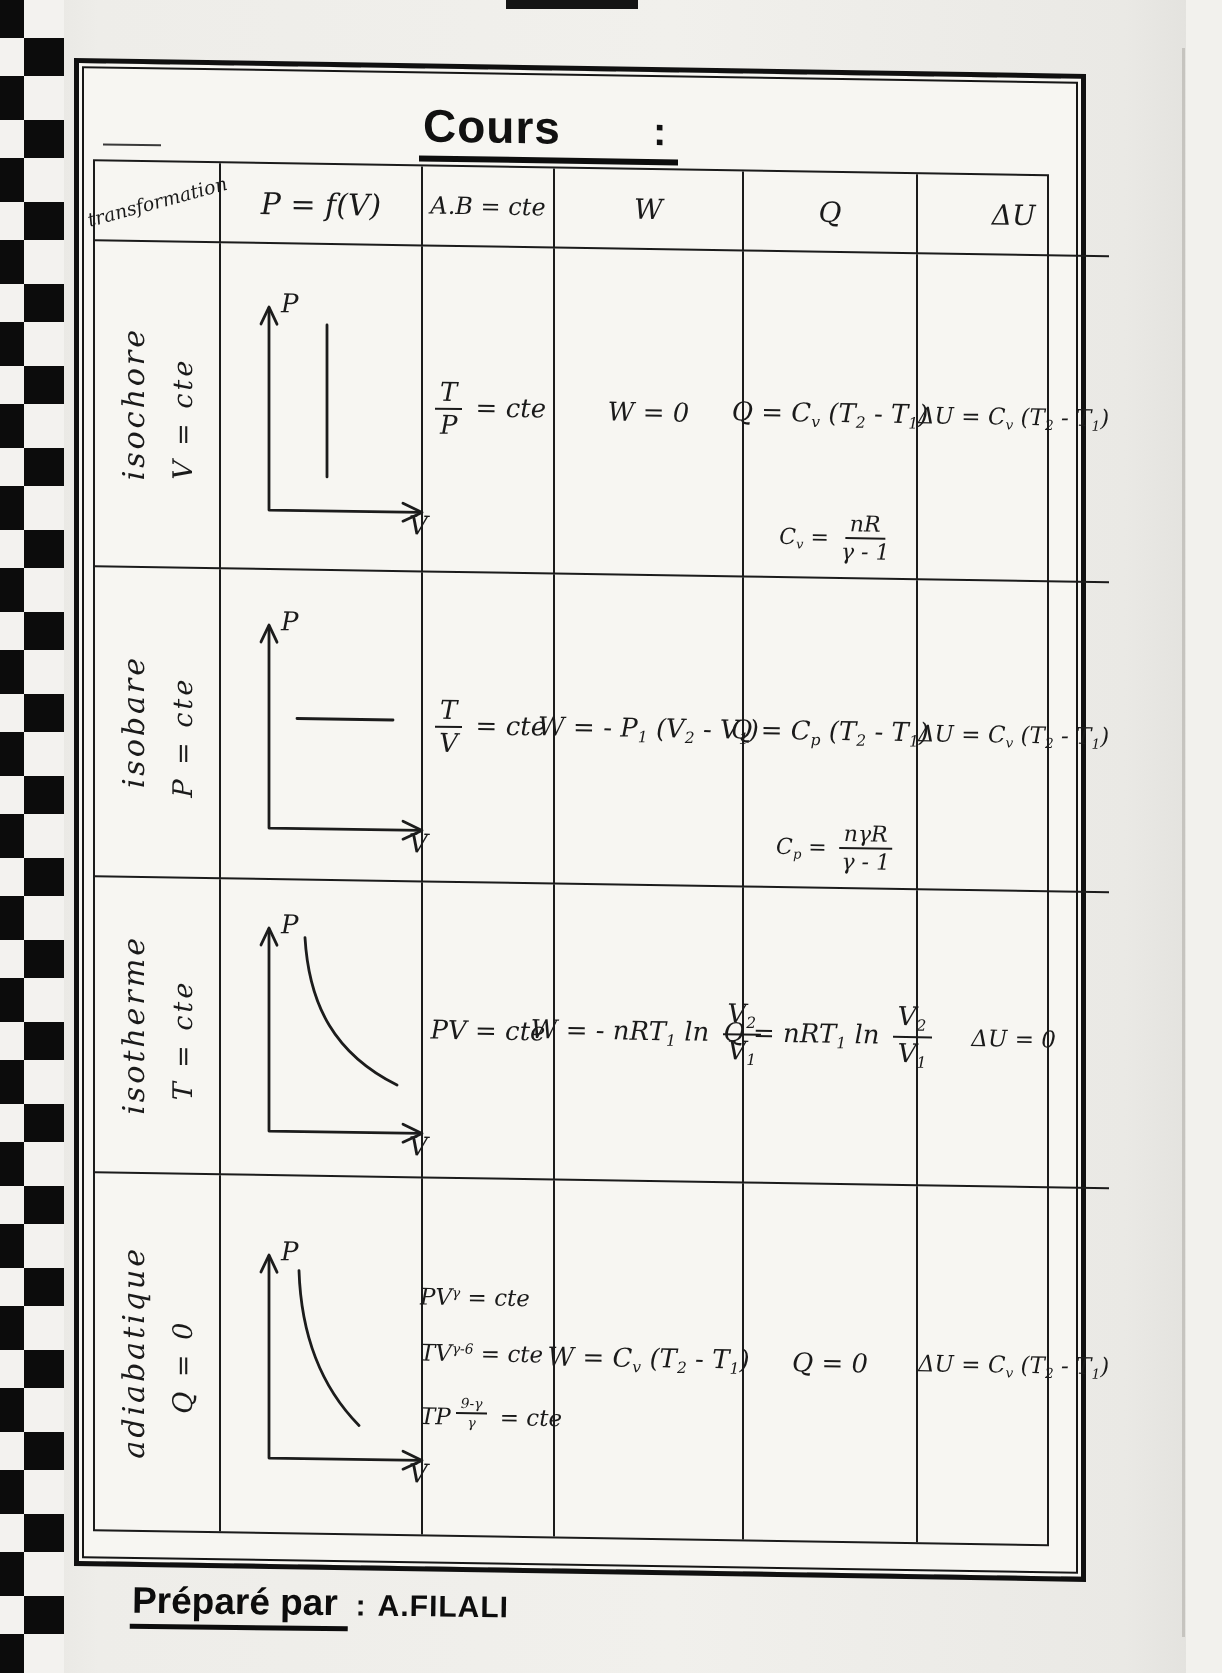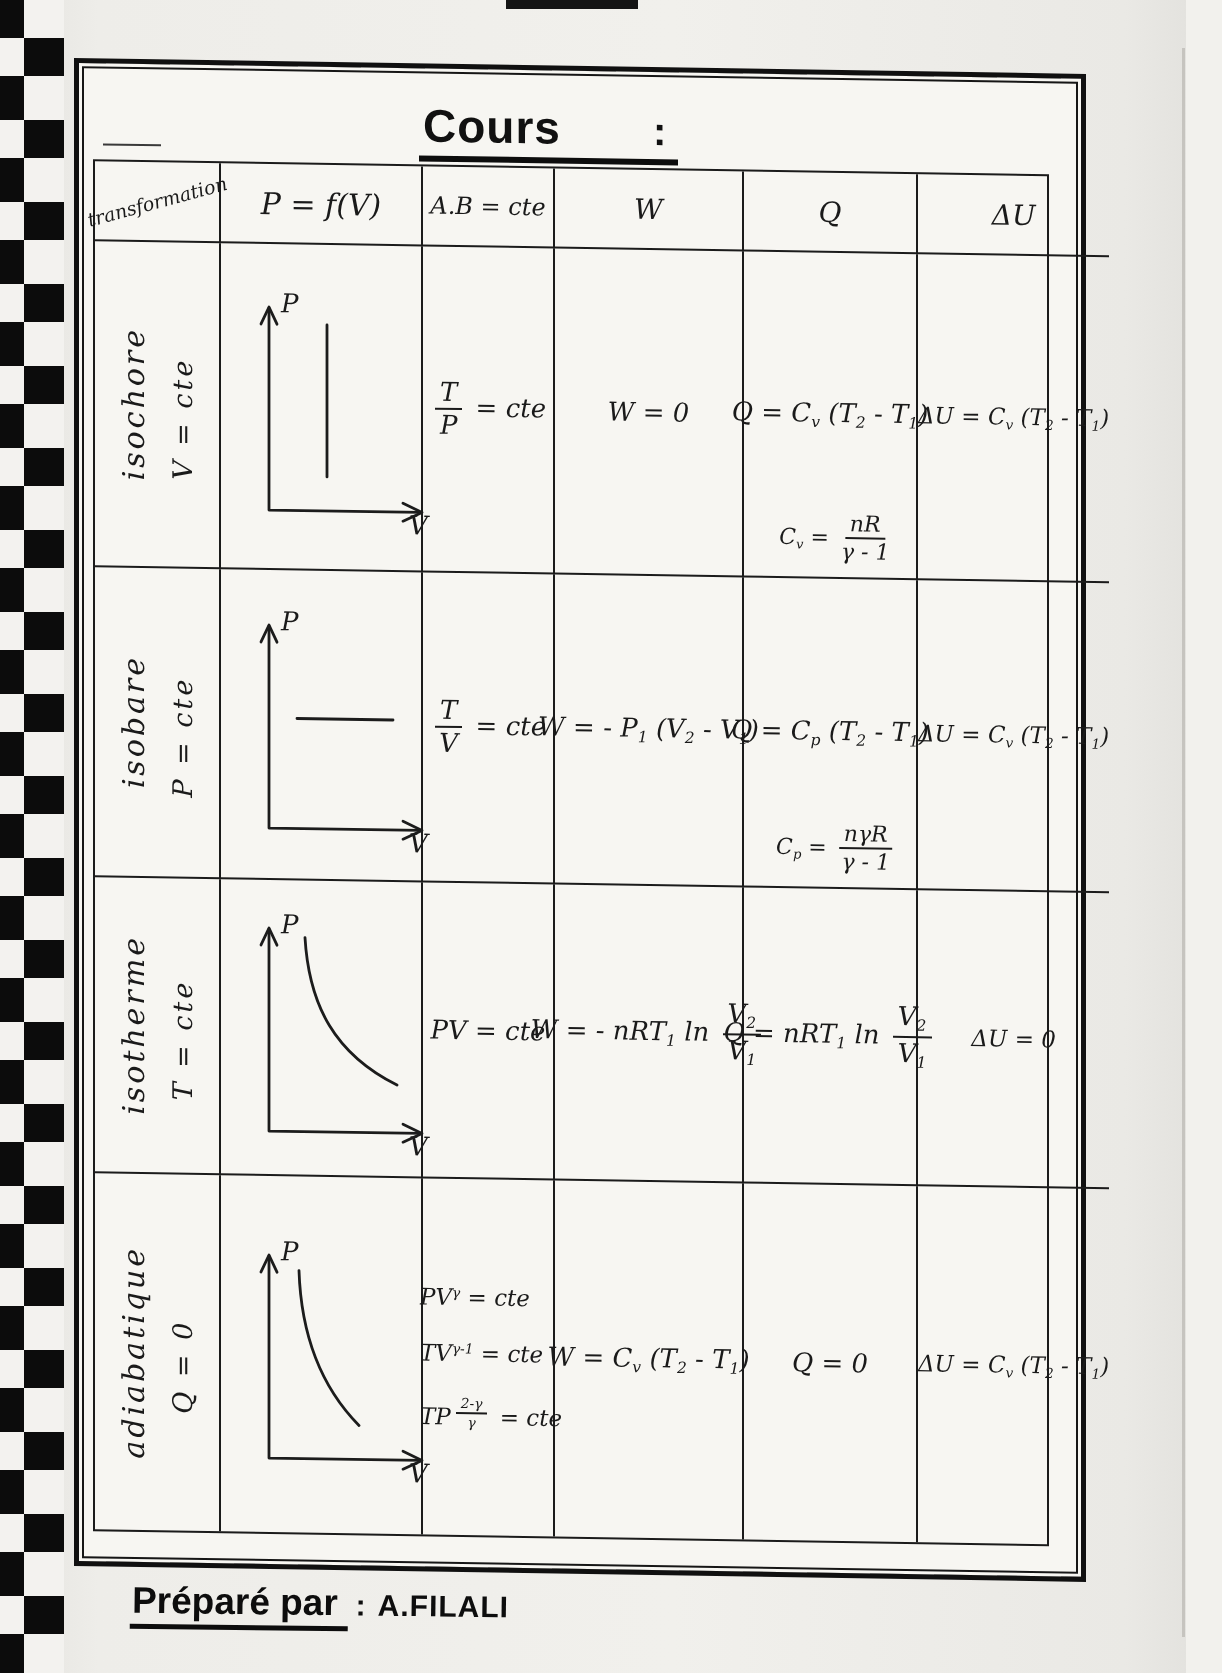--- a/index.html
+++ b/index.html
@@ -222,23 +222,23 @@
           <path class="pv-stroke" d="M26 44 L34 27 L42 44"></path>
           <path class="pv-stroke" d="M168 221 L187 230 L168 239"></path>
           <path class="pv-stroke" d="M64 42 C66 104 84 156 124 196"></path>
           <text class="axis-label" x="46" y="32">P</text>
           <text class="axis-label" x="174" y="252">V</text>
         </svg>
       </div>
       <div class="cell row-last">
         <div class="rel-stack">
           <span class="fml">PV<sup>γ</sup> = cte</span>
-          <span class="fml">TV<sup>γ-1</sup> = cte</span>
+          <span class="fml">TV<sup>γ-6</sup> = cte</span>
           <span class="fml">TP<sup><span class="frac">
-                  <span class="num">2-γ</span>
+                  <span class="num">9-γ</span>
                   <span class="den">γ</span>
                 </span></sup> = cte</span>
         </div>
       </div>
       <div class="cell row-last">
         <span class="fml">W = C<sub>v</sub> (T<sub>2</sub> - T<sub>1</sub>)</span>
       </div>
       <div class="cell row-last">
         <span class="fml">Q = 0</span>
       </div>

